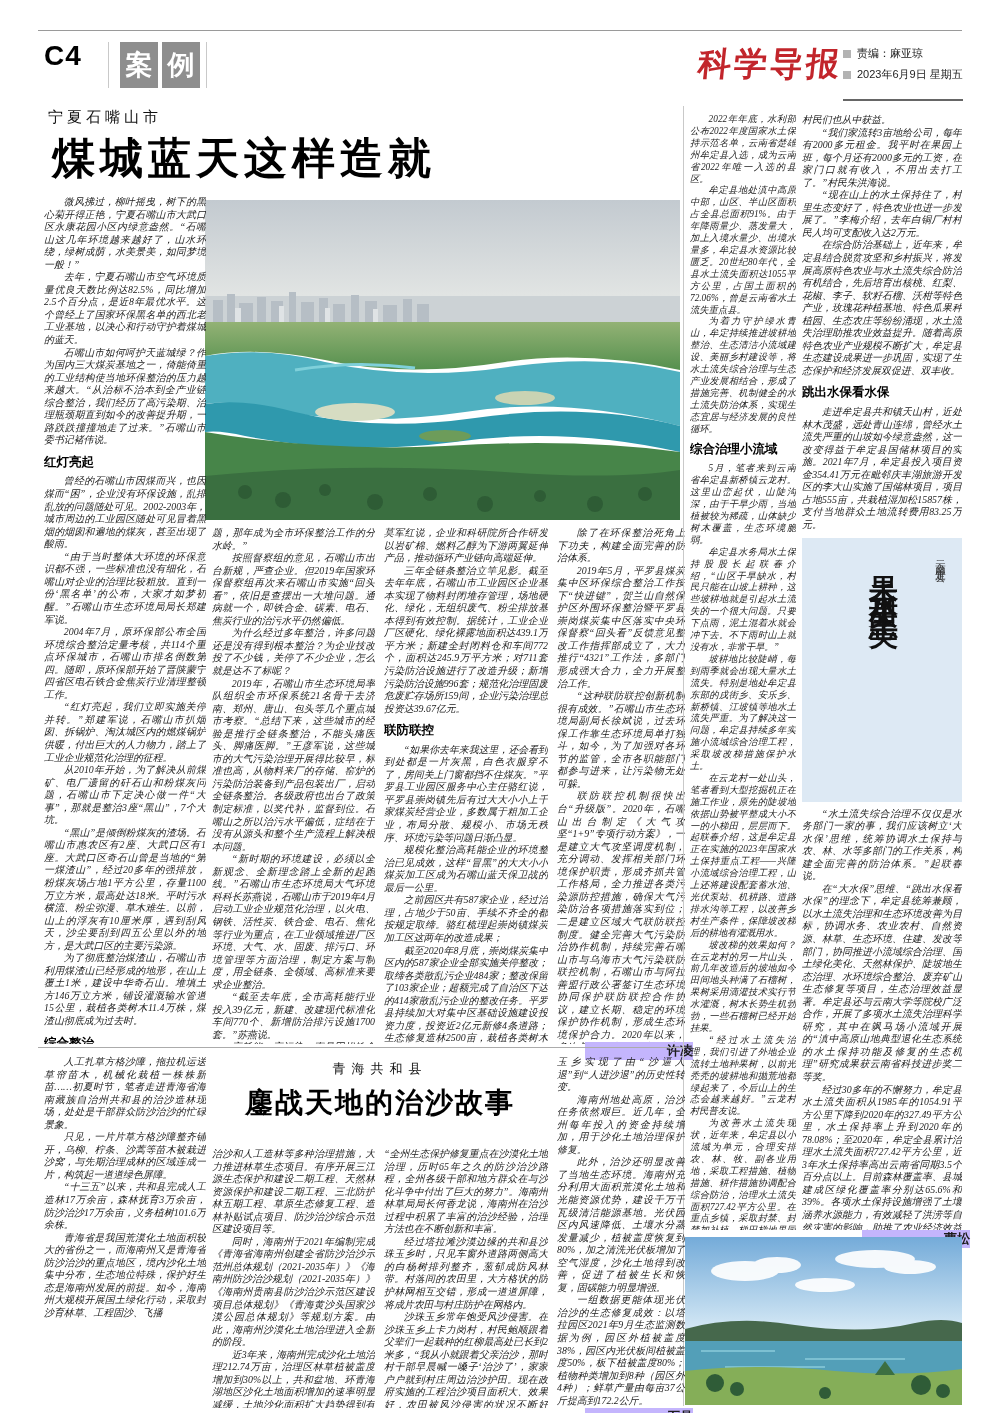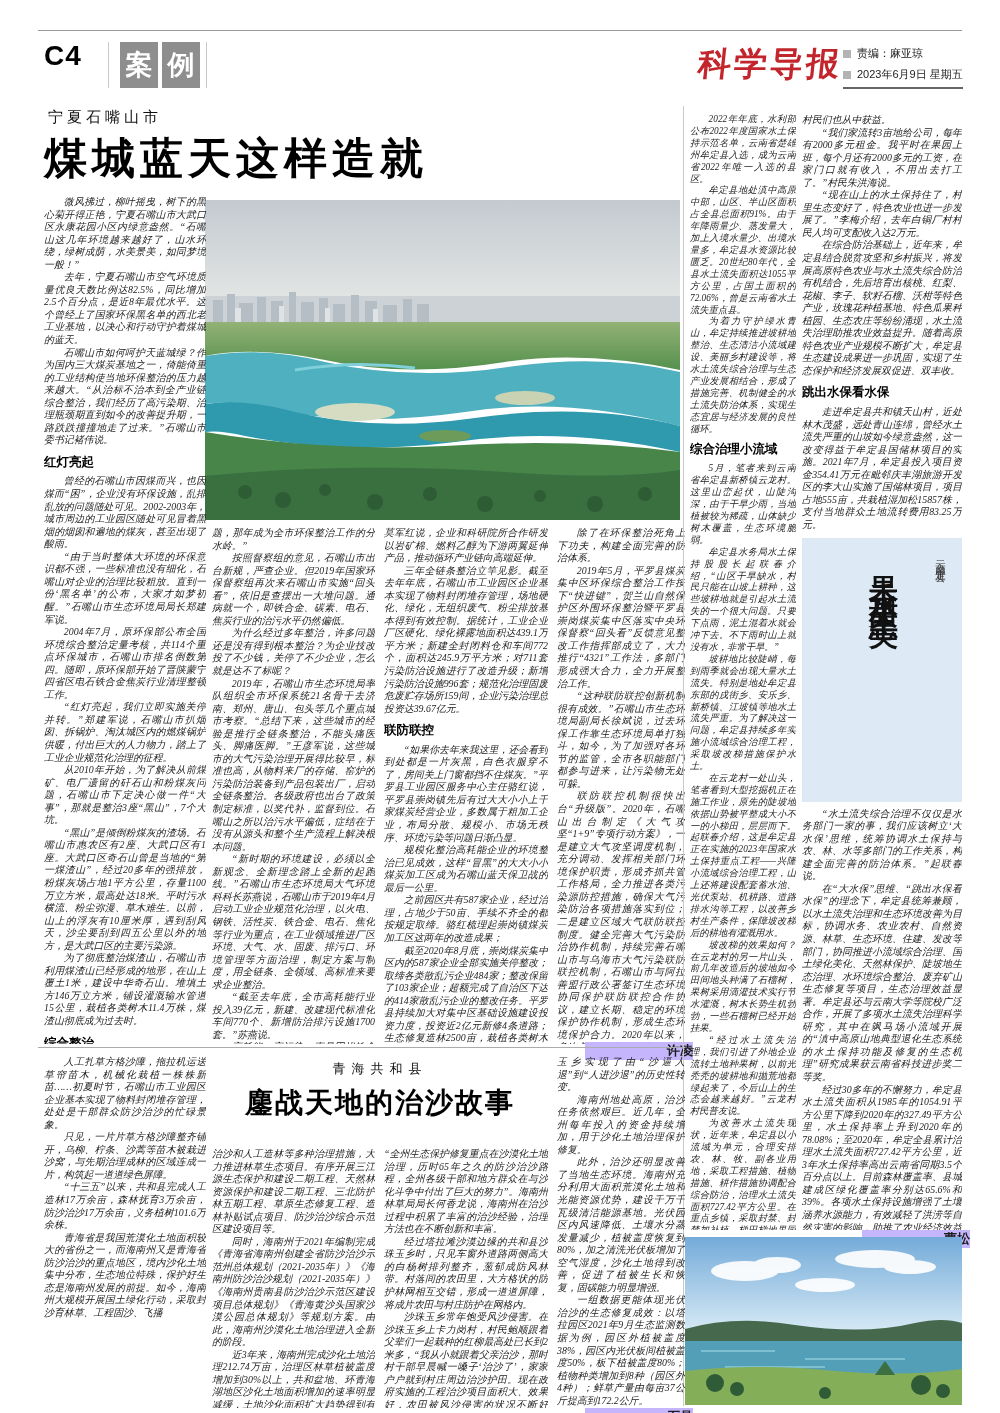--- a/index.html
+++ b/index.html
@@ -66,28 +66,28 @@
   <span class="badge">案</span><span class="badge">例</span>
 </div>
 <div class="abs rule-v" style="left:206px;top:42px;height:46px;"></div>
 
 <div class="abs masthead" style="left:698px;top:42px;">科学导报</div>
 <div class="abs" style="left:843px;top:46px;width:120px;">
   <div class="hdr-line">
       <span class="sq"></span>
       <span>责编：麻亚琼</span>
     </div>
-  <div class="hdr-line" style="border-bottom:2px solid #666;padding-bottom:5px;">
+  <div class="hdr-line" style="border-bottom:2px solid #666;padding-bottom:17px;">
       <span class="sq"></span>
       <span>2023年6月9日  星期五</span>
     </div>
 </div>
 
 <div class="abs kicker1" style="left:48px;top:108px;">宁夏石嘴山市</div>
-<div class="abs headline1" style="left:44px;top:130px;font-family:Liberation Serif, serif;">煤城蓝天这样造就</div>
+<div class="abs headline1" style="left:52px;top:130px;font-family:Liberation Serif, serif;">煤城蓝天这样造就</div>
 
 <div class="abs" style="left:205px;top:200px;width:475px;height:320px;">
   <svg width="475" height="320" viewBox="0 0 475 320">
     <defs>
       <linearGradient id="sky1" x1="0" y1="0" x2="0" y2="1">
         <stop offset="0" stop-color="#c3cad0"></stop>
           <stop offset="1" stop-color="#e9ebe8"></stop>
       </linearGradient>
       <linearGradient id="land1" x1="0" y1="0" x2="0" y2="1">
         <stop offset="0" stop-color="#93b275"></stop>
@@ -192,21 +192,21 @@
 <div class="abs byline-abs" style="left:585px;top:1026px;width:100px;">许凌</div>
 
 <div class="abs rule-h" style="left:38px;top:1047px;width:647px;background:#ababab;"></div>
 <div class="abs rule-v" style="left:683px;top:106px;height:1300px;"></div>
 
 <div class="abs" style="left:212px;top:1060px;width:336px;">
   <div class="kicker3">青海共和县</div>
   <div class="headline3">鏖战天地的治沙故事</div>
 </div>
 <div class="abs coltext ft-main" style="left:44px;top:1056px;width:162px;height:352px;">
-    <p class="para">人工扎草方格沙障，拖拉机运送草帘苗木，机械化栽植一株株新苗……初夏时节，石嘴山市工业园区企业基本实现了物料封闭堆存管理，处处是干部群众防沙治沙的忙碌景象。</p>
+    <p class="para">人工扎草方格沙障，拖拉机运送草帘苗木，机械化栽植一株株新苗……初夏时节，笔者走进青海省海南藏族自治州共和县的治沙造林现场，处处是干部群众防沙治沙的忙碌景象。</p>
     <p class="para">只见，一片片草方格沙障整齐铺开，乌柳、柠条、沙蒿等苗木被栽进沙窝，与先期治理成林的区域连成一片，构筑起一道道绿色屏障。</p>
     <p class="para">“十三五”以来，共和县完成人工造林17万余亩，森林抚育3万余亩，防沙治沙17万余亩，义务植树101.6万余株。</p>
     <p class="para">青海省是我国荒漠化土地面积较大的省份之一，而海南州又是青海省防沙治沙的重点地区，境内沙化土地集中分布，生态地位特殊，保护好生态是海南州发展的前提。如今，海南州大规模开展国土绿化行动，采取封沙育林草、工程固沙、飞播</p>
   </div>
 <div class="abs coltext ft-main" style="left:212px;top:1148px;width:163px;height:260px;">
     <p class="para cont">治沙和人工造林等多种治理措施，大力推进林草生态项目。有序开展三江源生态保护和建设二期工程、天然林资源保护和建设二期工程、三北防护林五期工程、草原生态修复工程、造林补贴试点项目、防沙治沙综合示范区建设项目等。</p>
     <p class="para">同时，海南州于2021年编制完成《青海省海南州创建全省防沙治沙示范州总体规划（2021-2035年）》《海南州防沙治沙规划（2021-2035年）》《海南州贵南县防沙治沙示范区建设项目总体规划》《青海黄沙头国家沙漠公园总体规划》等规划方案。由此，海南州沙漠化土地治理进入全新的阶段。</p>
     <p class="para">近3年来，海南州完成沙化土地治理212.74万亩，治理区林草植被盖度增加到30%以上，共和盆地、环青海湖地区沙化土地面积增加的速率明显减缓，土地沙化面积扩大趋势得到有效遏制，实现了荒漠化、沙化土地面积和沙化程度持续“双减少”，森林覆盖率、草原植被覆盖度“双提高”的目标。</p>
   </div>
 <div class="abs coltext ft-main" style="left:384px;top:1148px;width:164px;height:260px;">

